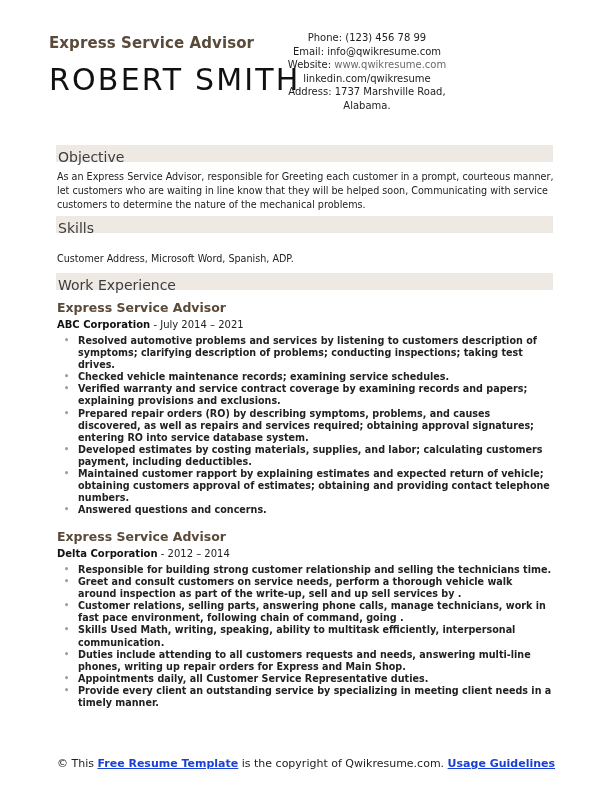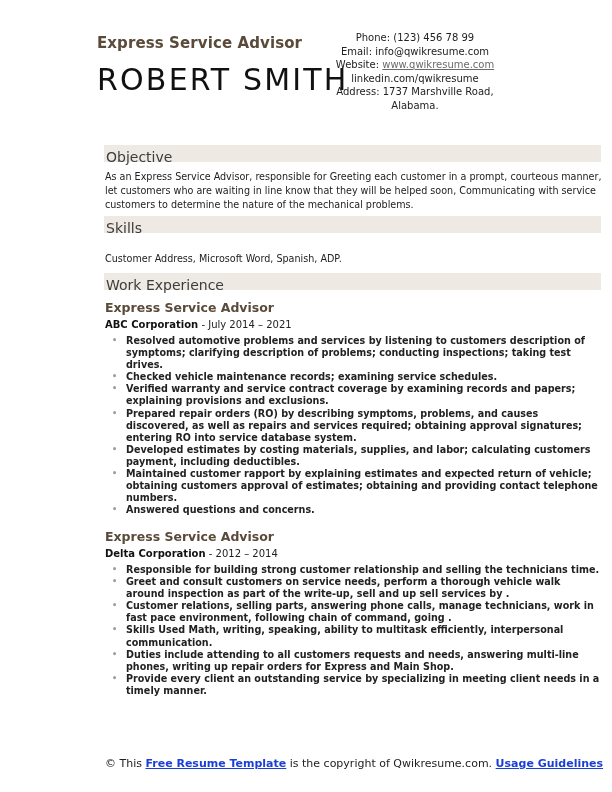--- a/index.html
+++ b/index.html
@@ -1,24 +1,24 @@
 <!DOCTYPE html>
 <html><head>
 <meta charset="utf-8">
 <style>
   html, body { margin:0; padding:0; background:#ffffff; }
   body { width:612px; height:792px; position:relative; overflow:hidden;
          font-family:"DejaVu Sans", sans-serif; color:#222; }
-  .page { position:absolute; left:0; top:0; width:540px; height:792px;margin-left:48px; }
+  .page { position:absolute; left:0; top:0; width:540px; height:792px; }
 
   .job-title-top { position:absolute; left:49px; top:34px; font-size:15px; font-weight:bold; color:#5a4a3a; letter-spacing:0.1px; }
   .name { position:absolute; left:49px; top:62px; font-size:30px; letter-spacing:2.2px; color:#111; }
 
   .contact { position:absolute; right:63px; top:31px; width:220px; text-align:center; font-size:10px; line-height:13.5px; color:#222; }
-  .contact a { color:#6a6a6a; text-decoration:underline; }
+  .contact a { color:#6a6a6a; }
 
   .section-bar { position:absolute; left:56px; width:497px; height:17px; background:#efe9e4; }
   .section-bar span { position:absolute; left:2px; top:4px; font-size:14px; font-weight:normal; color:#3c3c3c; line-height:17px; }
 
   .para { position:absolute; left:57px; width:500px; font-size:9.6px; line-height:14px; color:#222; }
 
   .job-heading { position:absolute; left:57px; font-size:12.5px; font-weight:bold; color:#5a4a3a; }
   .company-line { position:absolute; left:57px; font-size:10px; color:#222; }
   .company-line b { font-weight:bold; color:#111;text-align:center; }
 
@@ -73,20 +73,21 @@
   </ul>
 
   <div class="job-heading" style="top:529px;">Express Service Advisor</div>
   <div class="company-line" style="top:548px;"><b>Delta Corporation</b><span> - 2012 – 2014</span></div>
   <ul class="bullets" style="top:564px;">
     <li>Responsible for building strong customer relationship and selling the technicians time.</li>
     <li>Greet and consult customers on service needs, perform a thorough vehicle walk around inspection as part of the write-up, sell and up sell services by .</li>
     <li>Customer relations, selling parts, answering phone calls, manage technicians, work in fast pace environment, following chain of command, going .</li>
     <li>Skills Used Math, writing, speaking, ability to multitask efficiently, interpersonal communication.</li>
     <li>Duties include attending to all customers requests and needs, answering multi-line phones, writing up repair orders for Express and Main Shop.</li>
+    <li>Appointments daily, all Customer Service Representative duties.</li>
     <li>Provide every client an outstanding service by specializing in meeting client needs in a timely manner.</li>
   </ul>
 
   <div class="footer">
     <span>© This </span><a>Free Resume Template</a><span> is the copyright of Qwikresume.com. </span><a>Usage Guidelines</a>
   </div>
 
 </div>
 
 </body></html>

